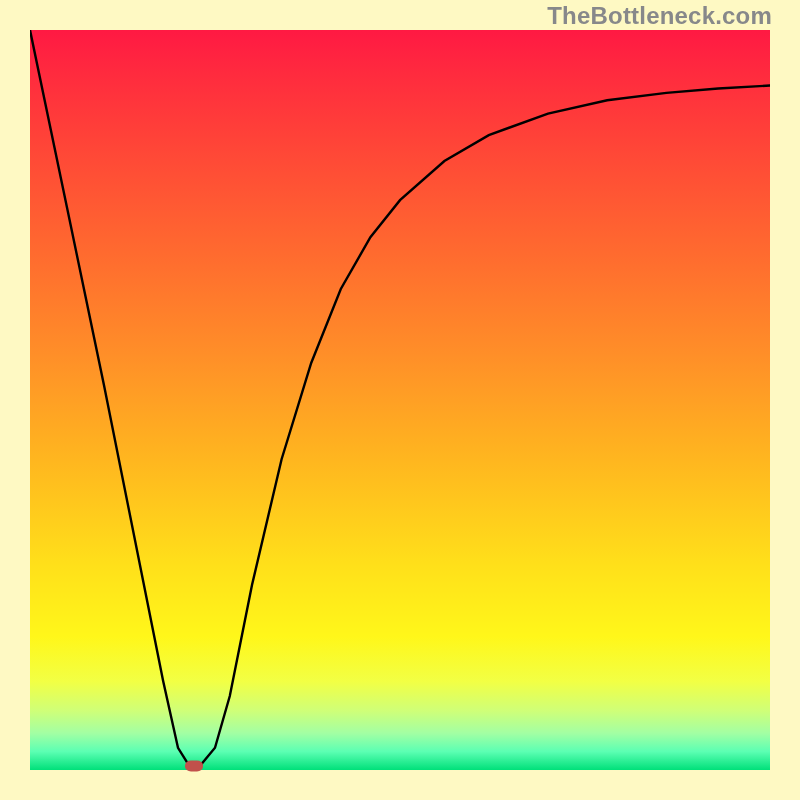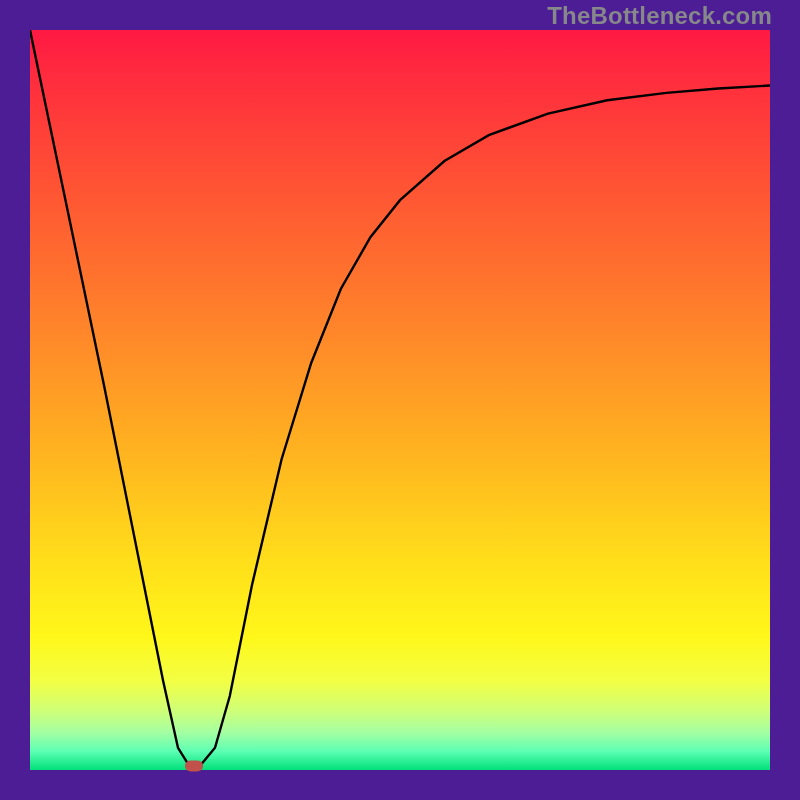--- a/index.html
+++ b/index.html
@@ -7,21 +7,21 @@
     padding: 0;
     width: 800px;
     height: 800px;
     background: #000;
     overflow: hidden;
   }
   .frame {
     position: relative;
     width: 800px;
     height: 800px;
-    background: #4c1d95;
+    background: #fef9c3;
   }
   .watermark {
     position: absolute;
     top: 2px;
     right: 28px;
     font-family: Arial, Helvetica, sans-serif;
     font-size: 24px;
     font-weight: 600;
     color: #87888a;
     letter-spacing: 0.2px;

